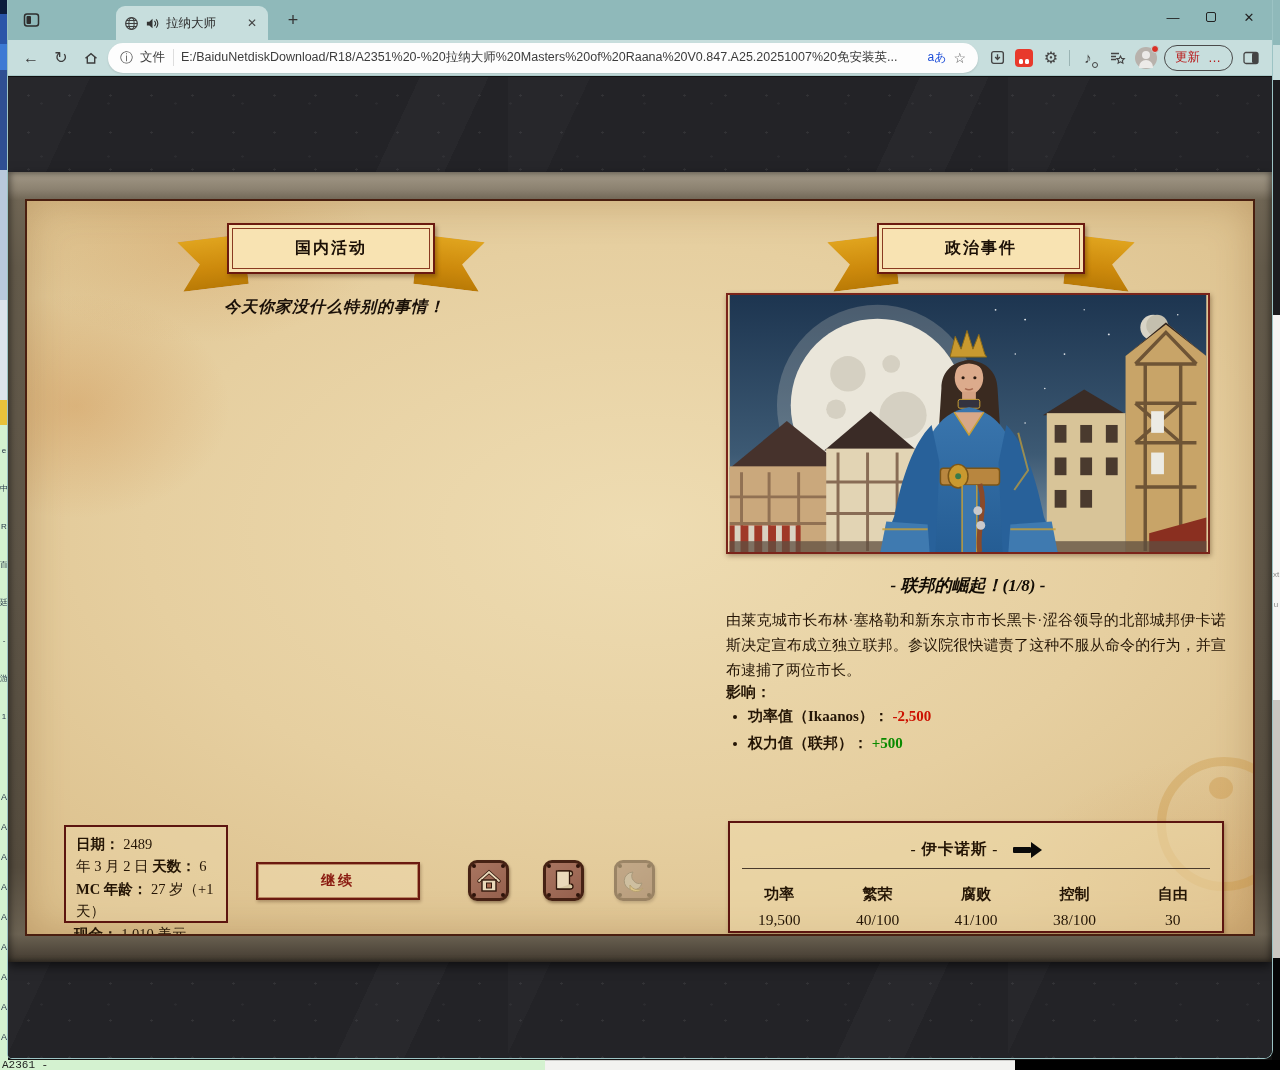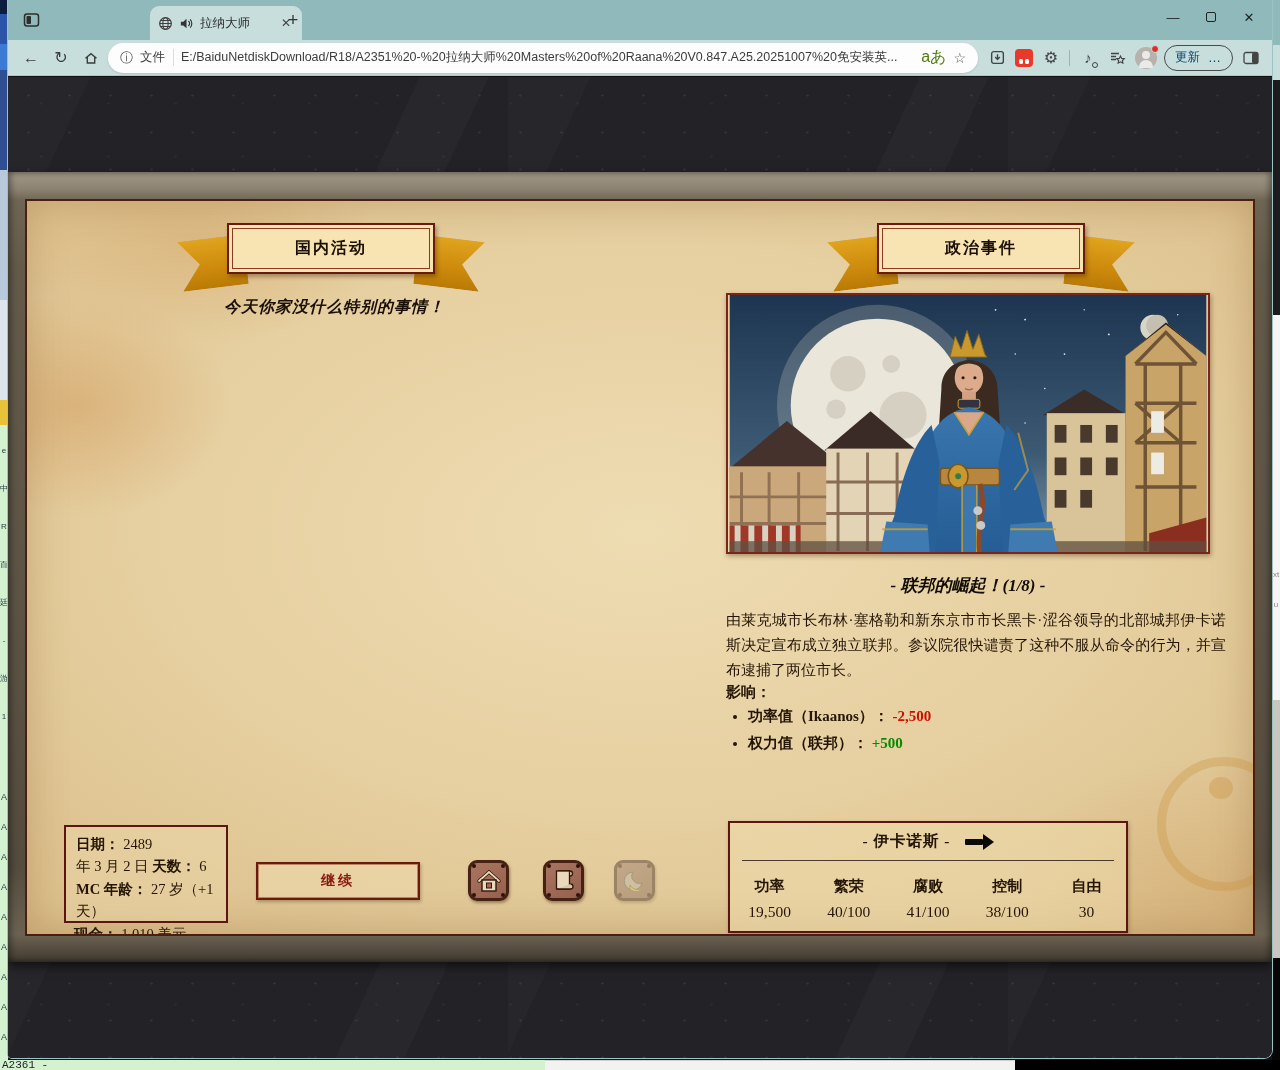--- a/index.html
+++ b/index.html
@@ -22,21 +22,21 @@
 
   
   #browser{position:absolute;left:8px;top:0;width:1264px;height:1058px;
            border-bottom-right-radius:8px;border-bottom-left-radius:4px;overflow:hidden;
            box-shadow:0 0 0 1px #9cc3c4;}
   
   #tabstrip{position:absolute;left:0;top:0;right:0;height:40px;background:#8fb9ba;}
   #tab-actions{position:absolute;left:10px;top:8px;width:26px;height:24px;border-radius:5px;
                display:flex;align-items:center;justify-content:center;}
   #active-tab{position:absolute;left:108px;top:6px;width:152px;height:34px;background:#c7dedd;
-              border-radius:9px 9px 0 0;display:flex;align-items:center;padding:0 8px;gap:6px;margin-left:34px;}
+              border-radius:9px 9px 0 0;display:flex;align-items:center;padding:0 8px;gap:6px;}
   #active-tab .t-title{font-size:12.5px;color:#2e2e2e;flex:1;white-space:nowrap;overflow:hidden;}
   .tab-close{font-size:12px;color:#444;padding:0 3px;border-radius:4px;}
   #new-tab{position:absolute;left:272px;top:8px;width:26px;height:24px;font-size:18px;color:#333;
            display:flex;align-items:center;justify-content:center;border-radius:5px;}
   #win-controls{position:absolute;right:4px;top:0;height:34px;display:flex;}
   #win-controls .wc{width:38px;height:34px;display:flex;align-items:center;justify-content:center;
                     color:#222;font-size:13px;}
   #wc-max i{display:block;width:10px;height:10px;border:1.2px solid #222;border-radius:2px;}
 
   
@@ -44,37 +44,37 @@
            display:flex;align-items:center;border-bottom:1px solid #aac9c9;}
   .nav-btn{width:30px;height:28px;display:flex;align-items:center;justify-content:center;
            font-size:16px;color:#3d3d3d;border-radius:5px;flex:0 0 auto;}
   #omnibox{flex:1;height:30px;margin:0 8px 0 2px;background:#fdfdfd;border-radius:16px;
            display:flex;align-items:center;padding:0 12px;gap:7px;min-width:0;
            box-shadow:0 1px 2px rgba(0,0,0,.12);}
   #omnibox .info{font-size:13px;color:#555;flex:0 0 auto;}
   #omnibox .scheme{font-size:12.5px;color:#3c3c3c;flex:0 0 auto;border-right:1px solid #ddd;padding-right:8px;}
   #omnibox .url{font-size:12.5px;color:#3c3c3c;white-space:nowrap;overflow:hidden;
                 text-overflow:ellipsis;flex:1;min-width:0;}
-  #omnibox .translate{font-size:16px;color:#4d7c0f;flex:0 0 auto;}
+  #omnibox .translate{font-size:12px;color:#1d4ed8;flex:0 0 auto;}
   #omnibox .fav{font-size:14px;color:#555;flex:0 0 auto;}
   #toolbar-right{display:flex;align-items:center;gap:7px;padding-right:10px;flex:0 0 auto;}
   .ext{width:22px;height:24px;display:flex;align-items:center;justify-content:center;color:#444;}
   #ext-red{width:18px;height:18px;background:#e8392b;border-radius:4px;position:relative;}
   #ext-red i{position:absolute;bottom:3px;width:4px;height:5px;background:#fff;border-radius:1.5px;}
   #ext-red i:first-child{left:4px;} #ext-red i:last-child{right:4px;}
   .sep{width:1px;height:16px;background:#9ab4b4;}
   #ext-music{position:relative;font-size:15px;}
   #ext-music i{position:absolute;right:1px;bottom:2px;width:6px;height:6px;border:1.3px solid #444;border-radius:50%;}
   #avatar{width:22px;height:22px;border-radius:50%;background:#b8b2ac;position:relative;overflow:visible;}
   #avatar .head{position:absolute;left:7px;top:4px;width:8px;height:8px;border-radius:50%;background:#eceae8;}
   #avatar .body{position:absolute;left:4px;top:13px;width:14px;height:8px;border-radius:7px 7px 0 0;background:#eceae8;}
   #avatar .dot{position:absolute;right:-2px;top:-2px;width:8px;height:8px;border-radius:50%;
                background:#d93025;border:1.5px solid #c7dedd;}
   #update-pill{height:26px;border:1.5px solid #4a4a4a;border-radius:14px;display:flex;align-items:center;
-               gap:8px;padding:0 10px;color:#0c4a6e;}
+               gap:8px;padding:0 10px;color:#b91c1c;}
   #update-pill .lbl{font-size:12.5px;}
   #update-pill .dots{font-size:13px;letter-spacing:1px;}
 
   
   #game{position:absolute;left:0;top:77px;right:0;bottom:0;
         background-color:#232327;
         background-image:
           radial-gradient(rgba(255,255,255,.07) 1px,transparent 1.4px),
           radial-gradient(rgba(255,255,255,.045) 1px,transparent 1.7px),
           linear-gradient(115deg,rgba(255,255,255,.02) 0 12%,transparent 12% 60%,rgba(255,255,255,.025) 60% 70%,transparent 70%);
@@ -128,23 +128,23 @@
         line-height:1.68;color:#241505;text-align:justify;}
   #impact-heading{position:absolute;left:699px;top:482px;font-size:15px;font-weight:bold;}
   #impact-list{position:absolute;left:699px;top:504px;margin:0;padding-left:22px;
         font-size:15px;line-height:1.55;}
   #impact-list li{margin-bottom:4px;}
   #impact-list .lbl{font-weight:bold;}
   .neg{color:#cc1100;font-weight:bold;}
   .pos{color:#0a8a00;font-weight:bold;}
 
   
-  #region-panel{position:absolute;left:701px;top:620px;width:400px;height:112px;
+  #region-panel{position:absolute;left:701px;top:620px;width:496px;height:112px;
         border:2px solid #5c1510;background:rgba(238,218,172,.55);
-        box-shadow:1px 2px 4px rgba(60,30,5,.3);padding-top:8px;}
+        box-shadow:1px 2px 4px rgba(60,30,5,.3);padding-top:16px;}
   #region-title-row{display:flex;align-items:center;justify-content:center;gap:14px;}
   #region-title{font-size:15.5px;font-weight:bold;letter-spacing:1px;}
   #region-arrow{display:flex;align-items:center;}
   #region-arrow .shaft{width:18px;height:6px;background:#0a0a0a;border-radius:1px;}
   #region-arrow .head{width:0;height:0;border-left:11px solid #0a0a0a;
         border-top:8px solid transparent;border-bottom:8px solid transparent;}
   #region-divider{margin:8px 12px 0 12px;border-top:1.5px solid #4a3a2c;}
   #region-stats{display:flex;margin-top:16px;}
   .stat{flex:1;text-align:center;}
   .stat .lbl{font-size:15px;font-weight:bold;}

